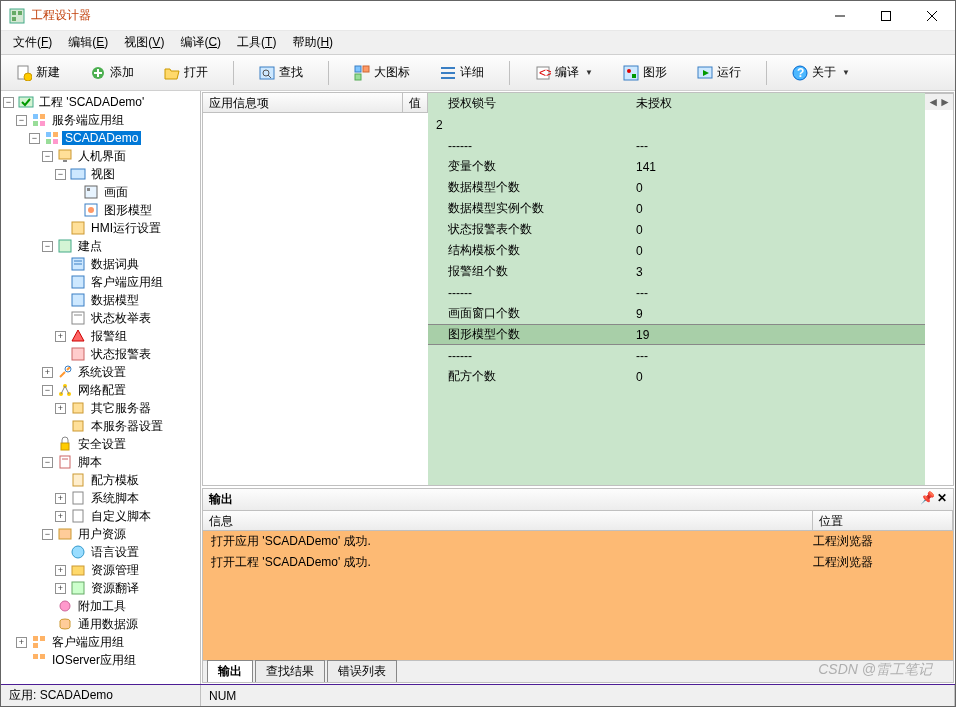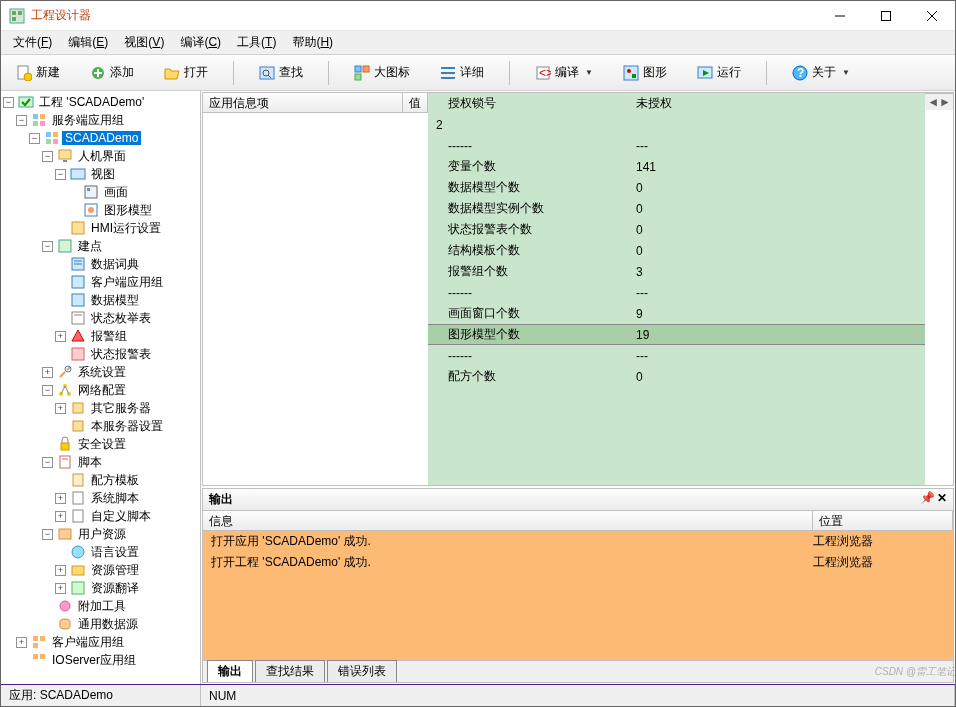--- a/index.html
+++ b/index.html
@@ -39,21 +39,21 @@
 .output-title { background: linear-gradient(#fdfdfd,#ececec); border-bottom: 1px solid #c0c0c0; padding: 2px 6px; display: flex; justify-content: space-between; font-weight: bold; }
 .output-pins { display: flex; gap: 2px; font-size: 10px; }
 .output-header { display: flex; background: linear-gradient(#fdfdfd,#ececec); border-bottom: 1px solid #c0c0c0; height: 20px; }
 .output-body { flex: 1; background: #fdba74; }
 .output-row { display: flex; padding: 2px 8px; height: 21px; align-items: center; }
 .output-tabs { display: flex; border-top: 1px solid #c0c0c0; background: #f0f0f0; height: 22px; align-items: flex-end; padding-left: 4px; }
 .output-tab { padding: 2px 10px; border: 1px solid #888; border-bottom: none; margin-right: 2px; background: #ececec; font-size: 12px; cursor: default; }
 .output-tab.active { background: #fff; font-weight: bold; }
 .statusbar { height: 22px; border-top: 1px solid #4c1d95; background: #f0f0f0; display: flex; align-items: center; }
 .status-cell { padding: 2px 8px; border-right: 1px solid #c0c0c0; height: 100%; display: flex; align-items: center; }
-.watermark { position: absolute; right: 0; bottom: 28px; color: rgba(120,120,120,0.55); font-size: 10px; font-style: italic; pointer-events: none; }
+.watermark { position: absolute; right: 24px; bottom: 28px; color: rgba(120,120,120,0.55); font-size: 14px; font-style: italic; pointer-events: none; }
 svg { display: block; }
 </style>
 </head>
 <body>
 
 <div class="titlebar">
   <span class="titlebar-icon">
     <svg width="16" height="16">
         <rect x="1" y="1" width="14" height="14" fill="#d4e8d4" stroke="#4a8"></rect>
         <rect x="3" y="3" width="4" height="4" fill="#6a6"></rect>

